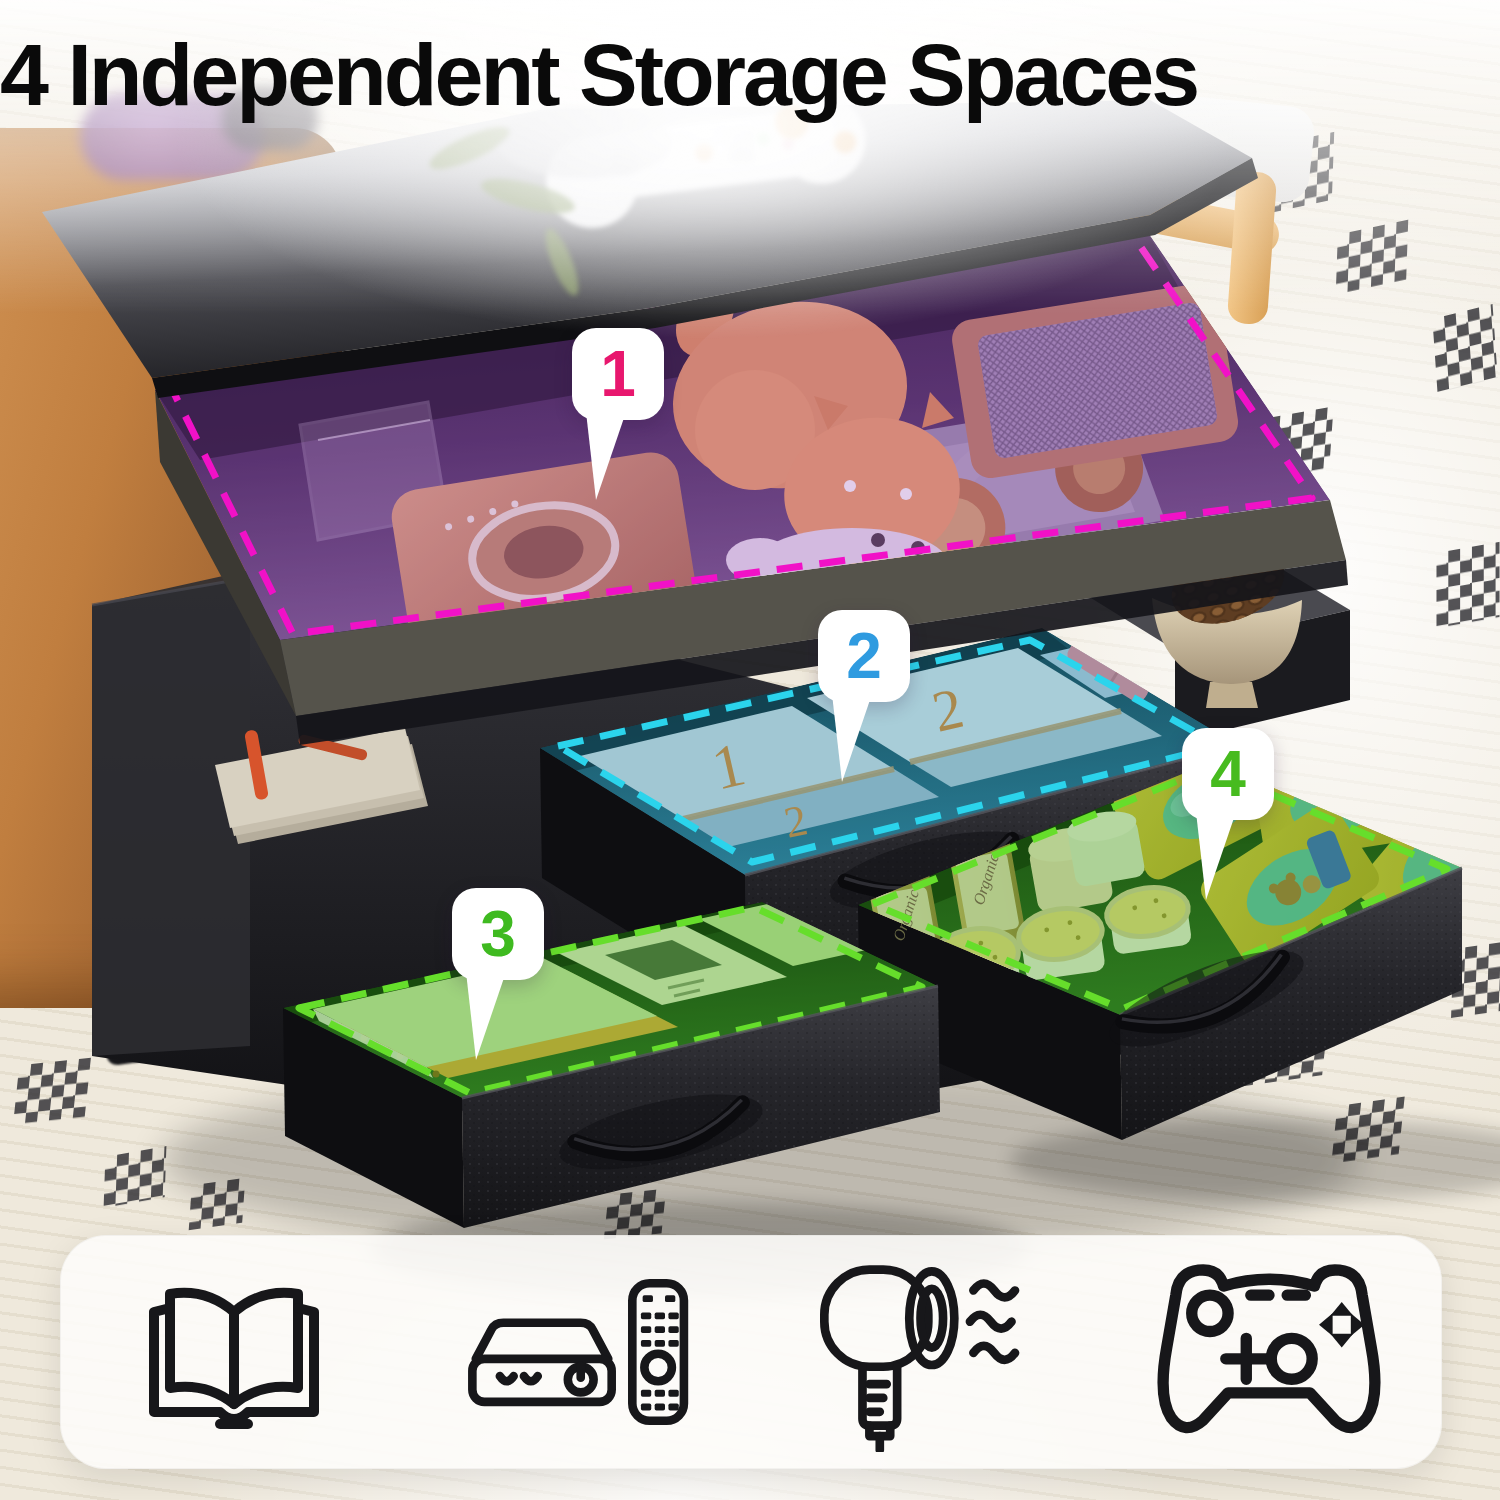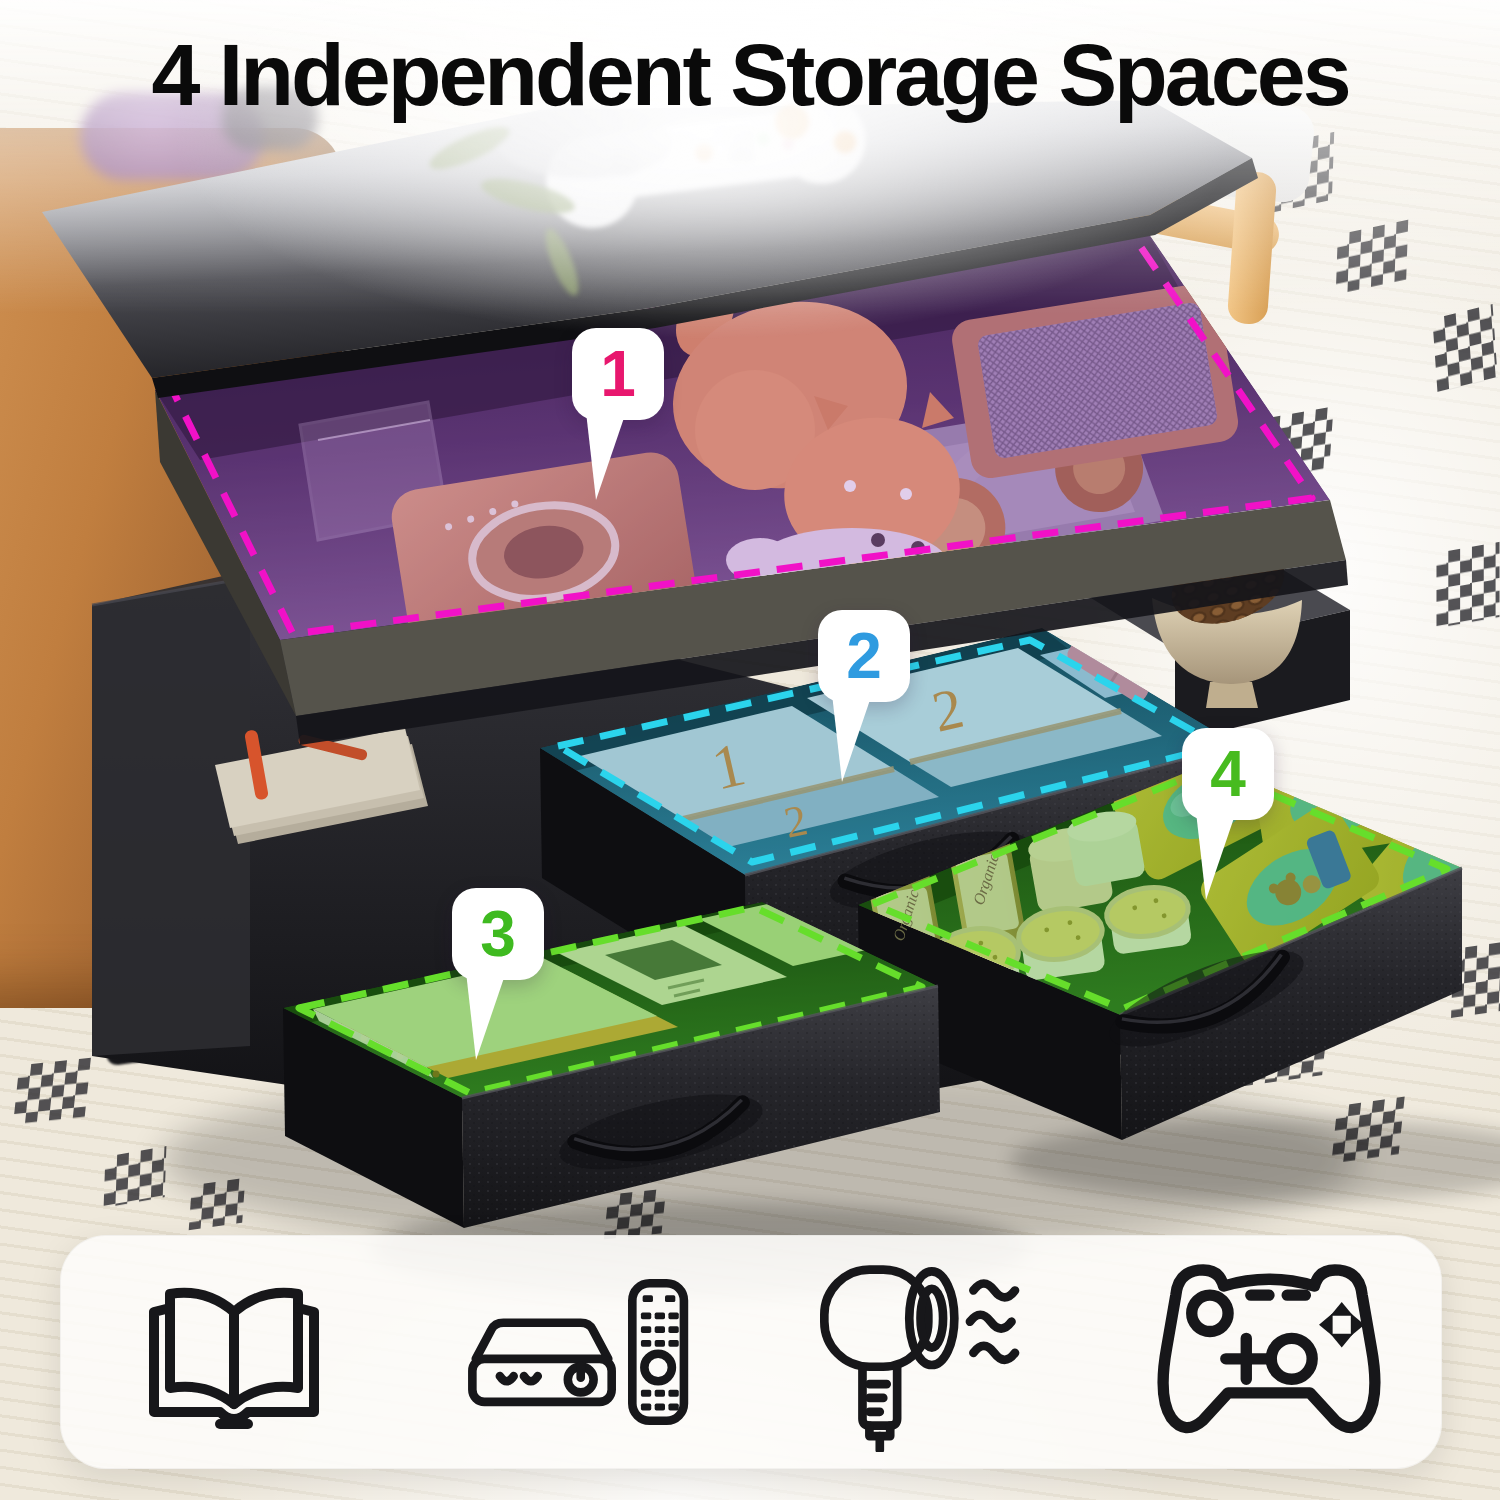--- a/index.html
+++ b/index.html
@@ -7,21 +7,21 @@
     position:relative;width:1500px;height:1500px;overflow:hidden;
     font-family:"Liberation Sans",sans-serif;
     background:
       radial-gradient(ellipse 900px 480px at 50% 3%, rgba(255,255,255,.97), rgba(255,255,255,0) 70%),
       radial-gradient(ellipse 720px 900px at 88% 38%, rgba(255,255,255,.92), rgba(255,255,255,0) 65%),
       radial-gradient(ellipse 820px 520px at 45% 100%, rgba(255,255,255,.85), rgba(255,255,255,0) 60%),
       repeating-linear-gradient(8deg, #EFE9DC 0 14px, #E5DECE 14px 17px),
       #EAE3D4;
   }
   .headline{
-    position:absolute;top:24px;left:0;width:100%;text-align:center;margin:0;
+    position:absolute;top:24px;left:0;width:100%;margin:0;
     font-size:88px;font-weight:bold;letter-spacing:-3px;color:#0A0A0A;z-index:40;
   }
   
   .cluster{
     position:absolute;
     background:repeating-conic-gradient(#2B2B30 0% 25%, transparent 0% 50%) 0 0 / 24px 24px;
     opacity:.8;filter:blur(.4px);z-index:1;
   }
   
   .sofa{

